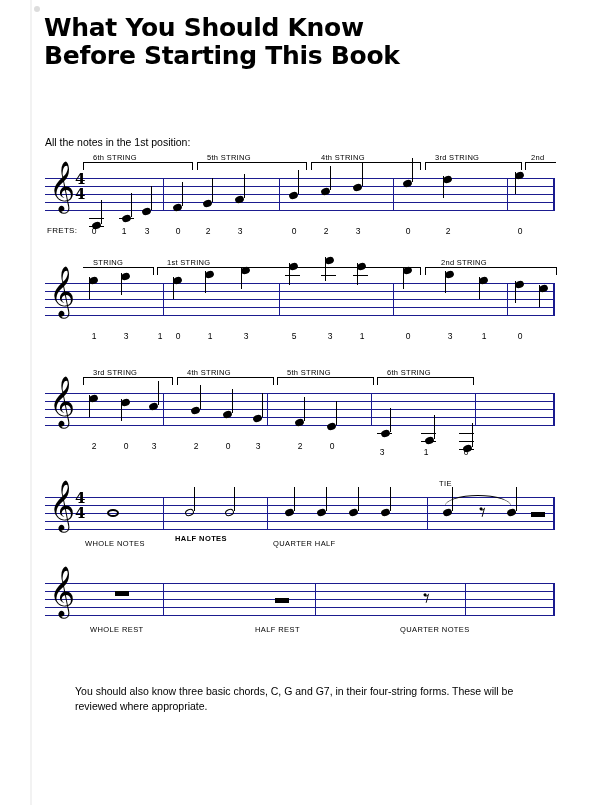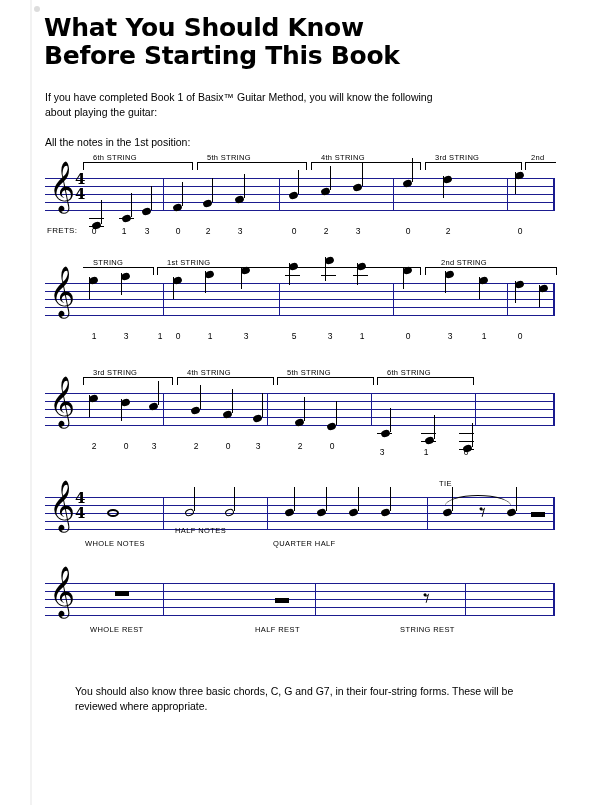--- a/index.html
+++ b/index.html
@@ -230,21 +230,20 @@
 <div class="page">
 
   <div class="spine"></div>
   <div class="binder"></div>
 
   <div class="title">
     <span>What You Should Know</span>
     <span class="line2">Before Starting This Book</span>
   </div>
 
-  <div class="para intro">If you have completed Book 1 of Basix™ Guitar Method, you will know the following about playing the guitar:</div>
 
   <div class="para lead-notes">All the notes in the 1st position:</div>
 
   <div class="system" style="top:170px;">
 
     <div class="bracket" style="left:38px; top:-8px; width:108px;"></div>
     <div class="strlabel" style="left:48px; top:-17px;">6th STRING</div>
 
     <div class="bracket" style="left:152px; top:-8px; width:108px;"></div>
     <div class="strlabel" style="left:162px; top:-17px;">5th STRING</div>
@@ -537,21 +536,21 @@
       <div class="nh" style="left:462px; top:12px;"></div>
       <div class="stem" style="left:471px; top:-10px;"></div>
 
       <div class="rest-quarter" style="left:434px; top:2px;">𝄾</div>
       <div class="rest-half" style="left:486px; top:15px;"></div>
     </div>
 
     <div class="tielabel" style="left:394px; top:-18px;">TIE</div>
 
     <div class="rhythmlabel" style="left:40px; top:42px;">WHOLE NOTES</div>
-    <div class="rhythmlabel" style="left:130px; top:29px;">HALF NOTES</div>
+    <div class="rhythmlabel" style="left:130px; top:37px;font-weight:bold;">HALF NOTES</div>
     <div class="rhythmlabel" style="left:228px; top:42px;">QUARTER HALF</div>
   </div>
 
   <div class="system" style="top:583px;">
     <div class="staff" style="top:0px;">
       <div class="sl l0"></div>
         <div class="sl l1"></div>
         <div class="sl l2"></div>
         <div class="sl l3"></div>
         <div class="sl l4"></div>
@@ -563,18 +562,18 @@
       <div class="barline" style="left:420px;"></div>
       <div class="endbar" style="left:508px;"></div>
 
       <div class="rest-whole" style="left:70px; top:8px;"></div>
       <div class="rest-half" style="left:230px; top:15px;"></div>
       <div class="rest-quarter" style="left:378px; top:2px;">𝄾</div>
     </div>
 
     <div class="rhythmlabel" style="left:45px; top:42px;">WHOLE REST</div>
     <div class="rhythmlabel" style="left:210px; top:42px;">HALF REST</div>
-    <div class="rhythmlabel" style="left:355px; top:42px;">STRING REST</div>
+    <div class="rhythmlabel" style="left:355px; top:42px;">QUARTER NOTES</div>
   </div>
 
   <div class="para footer1">You should also know three basic chords, C, G and G7, in their four-string forms. These will be reviewed where appropriate.</div>
 
 </div>
 
 </body></html>

